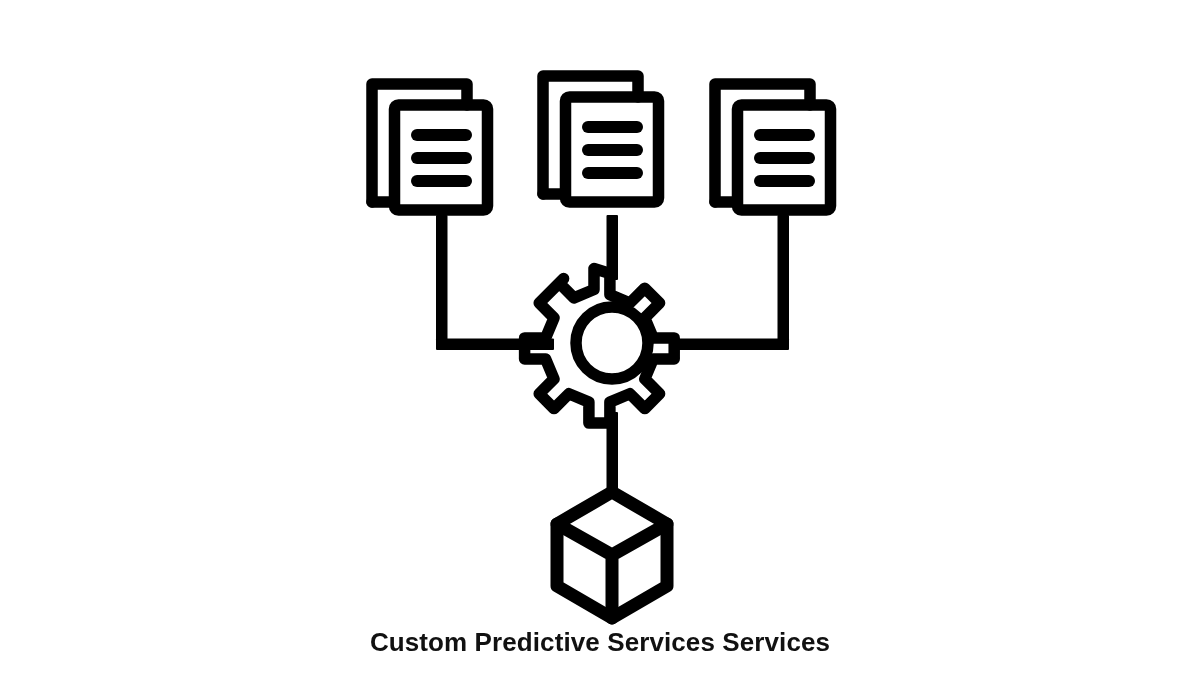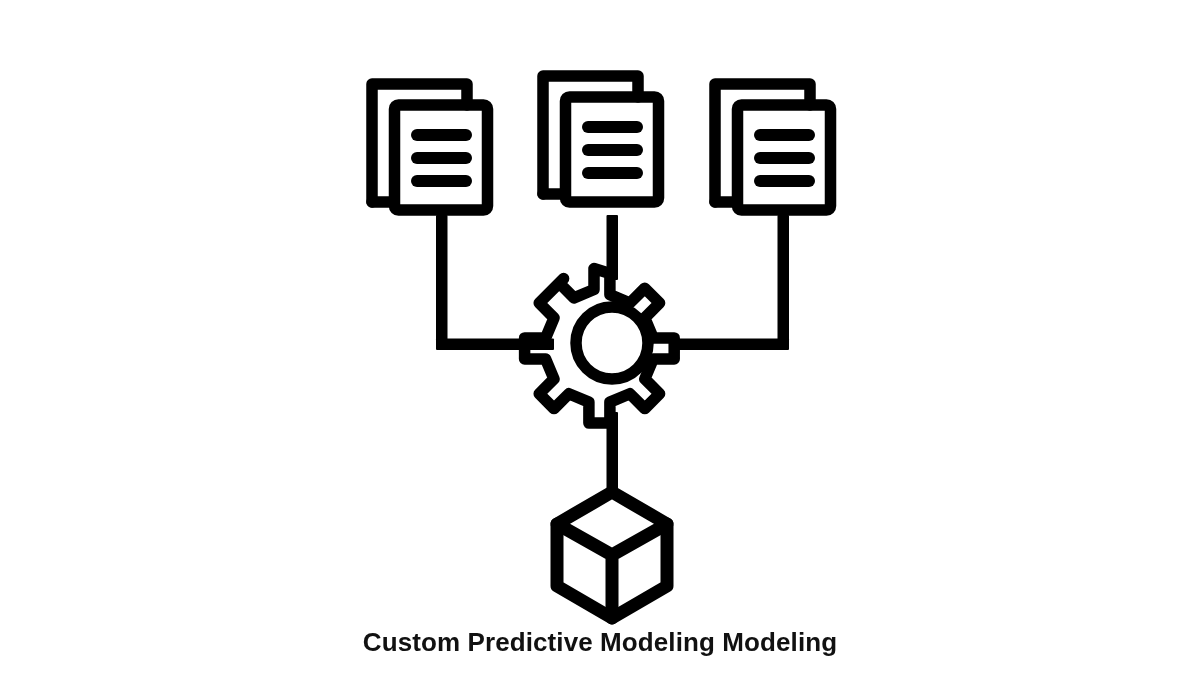--- a/index.html
+++ b/index.html
@@ -157,15 +157,15 @@
            L 612 618
            L 557 586
            L 557 524
            Z"></path>
 
       <path d="M 612 555 L 667 524 M 612 555 L 557 524 M 612 555 L 612 618"></path>
     </g>
 
   </svg>
 
-  <div class="caption">Custom Predictive Modeling Modeling</div>
+  <div class="caption">Custom Predictive Services Services</div>
 
 </div>
 
 </body></html>

